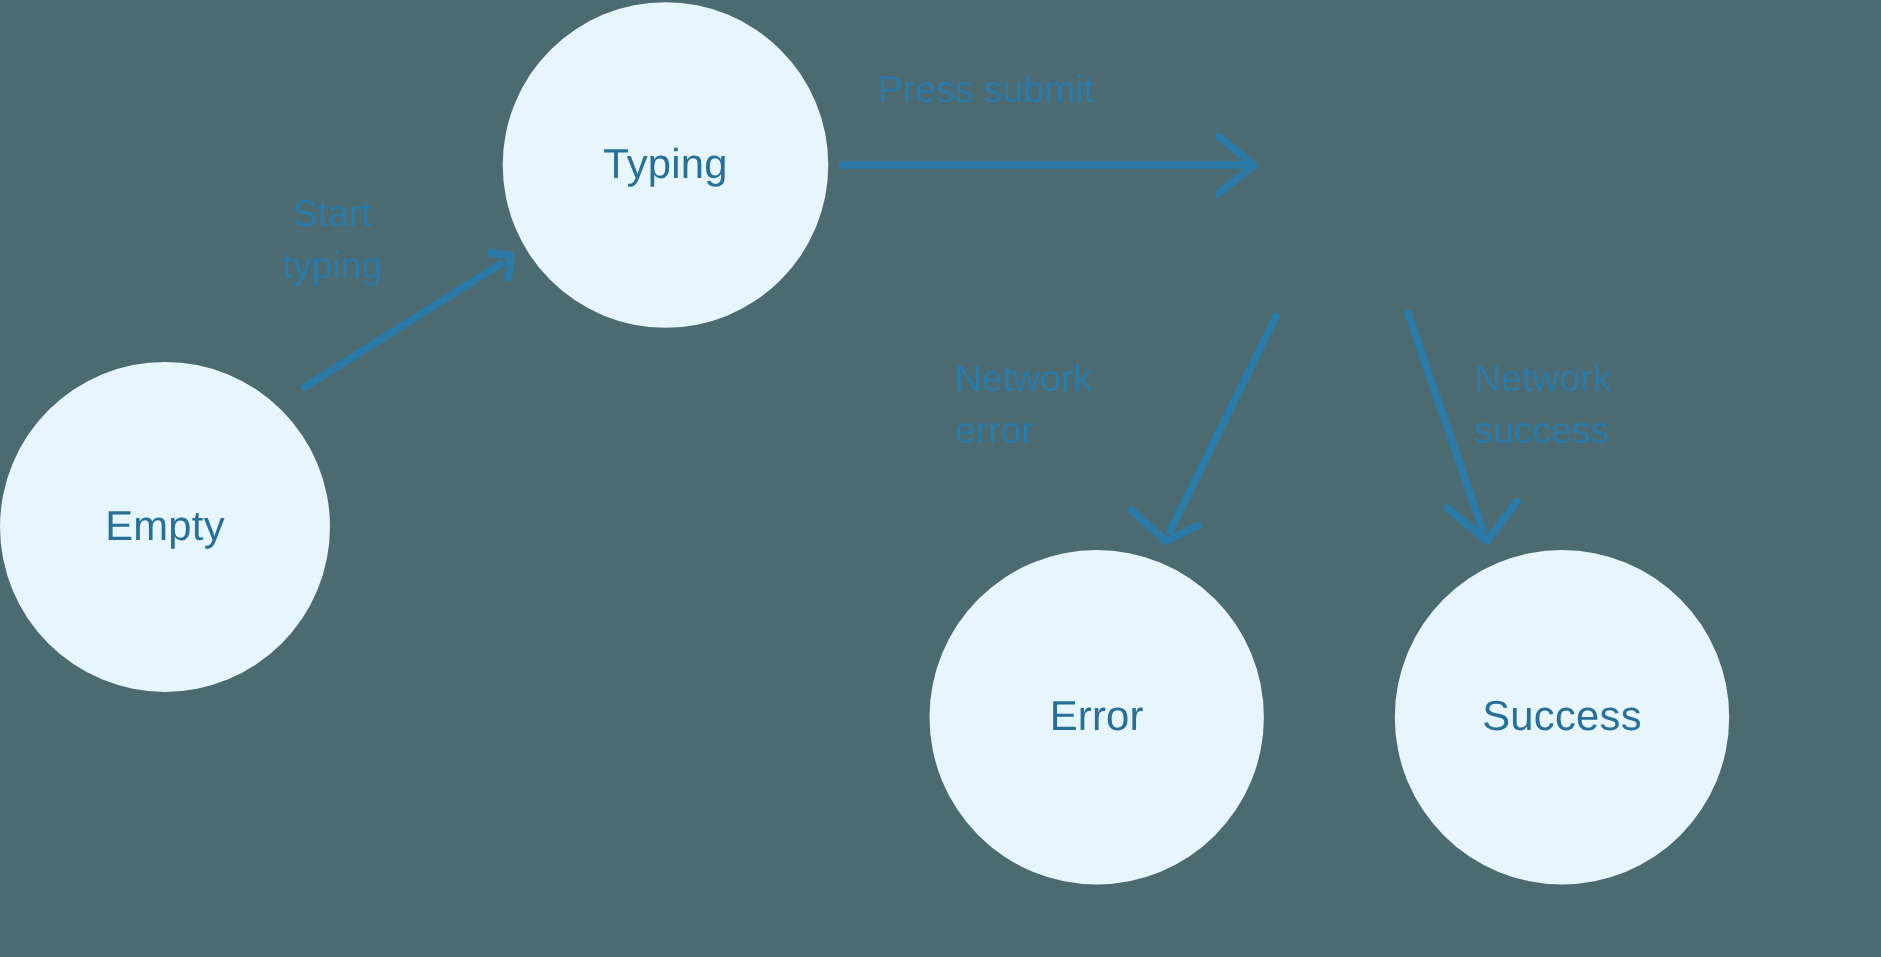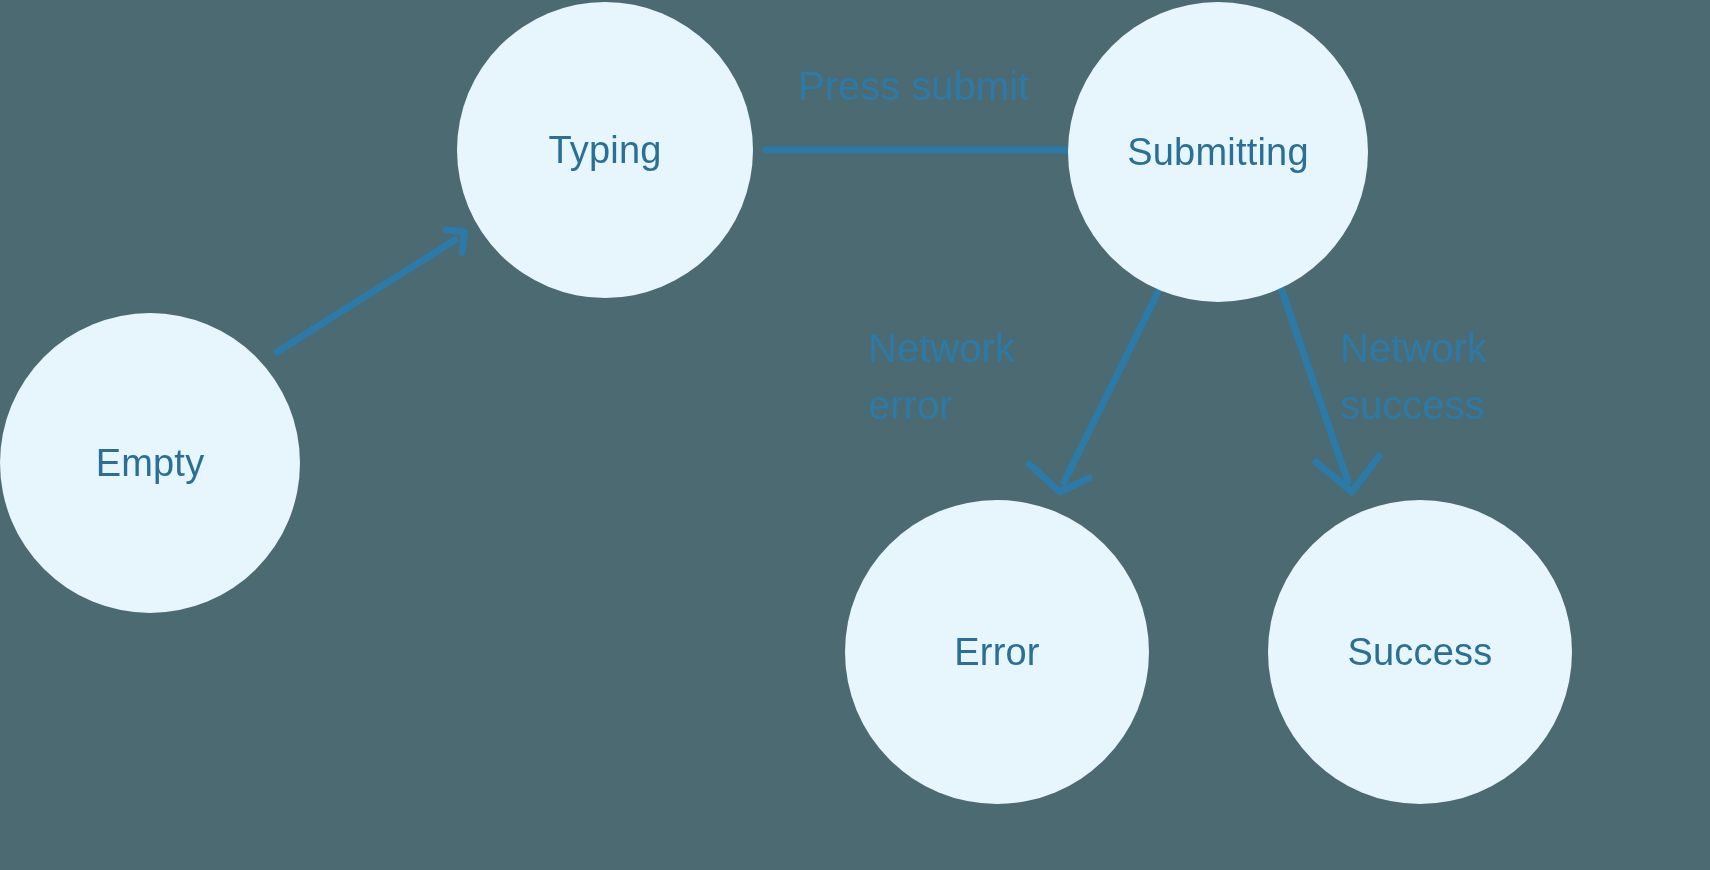--- a/index.html
+++ b/index.html
@@ -40,21 +40,21 @@
     font-size: 38px;
     font-weight: 400;
     letter-spacing: 0.2px;
     text-align: center;
     white-space: nowrap;
     line-height: 1;
   }
   .edge-label {
     position: absolute;
     color: #2b7aa8;
-    font-size: 40px;
+    font-size: 34px;
     font-weight: 400;
     line-height: 1.42;
     white-space: pre-line;
   }
   .edge-label.align-center { text-align: center; }
   .edge-label.align-right  { text-align: left; }
   .edge-label.align-left   { text-align: left; }
 </style>
 </head>
 <body>
@@ -77,40 +77,39 @@
       <line x1="1160" y1="288" x2="1064" y2="482" stroke="#2b7aa8" stroke-width="7" stroke-linecap="round"></line>
       <polyline points="1029,464 1060,492 1089,478" fill="none" stroke="#2b7aa8" stroke-width="7" stroke-linecap="round" stroke-linejoin="round"></polyline>
     </g>
 
     <g>
       <line x1="1280" y1="285" x2="1348" y2="482" stroke="#2b7aa8" stroke-width="7" stroke-linecap="round"></line>
       <polyline points="1316,462 1352,492 1379,456" fill="none" stroke="#2b7aa8" stroke-width="7" stroke-linecap="round" stroke-linejoin="round"></polyline>
     </g>
   </svg>
 
-  <div class="state-node" style="left:0px; top:313px; width:300px; height:300px;">
+  <div class="state-node" style="left:0px; top:329px; width:300px; height:300px;">
     <span class="state-label">Empty</span>
   </div>
 
   <div class="state-node" style="left:457px; top:2px; width:296px; height:296px;">
     <span class="state-label">Typing</span>
   </div>
 
-  <div class="state-node" style="left:1068px; top:2px; width:300px; height:300px;">
-    <span class="state-label">Submitting</span>
-  </div>
 
   <div class="state-node" style="left:845px; top:500px; width:304px; height:304px;">
     <span class="state-label">Error</span>
   </div>
 
   <div class="state-node" style="left:1268px; top:500px; width:304px; height:304px;">
     <span class="state-label">Success</span>
   </div>
 
+  <div class="edge-label align-center" style="left:222px; top:170px; width:160px;">Start
+typing</div>
 
   <div class="edge-label align-left" style="left:798px; top:58px; width:300px;">Press submit</div>
 
   <div class="edge-label align-right" style="left:868px; top:320px; width:300px;">Network
 error</div>
 
   <div class="edge-label align-right" style="left:1340px; top:320px; width:302px;">Network
 success</div>
 
 </div>

